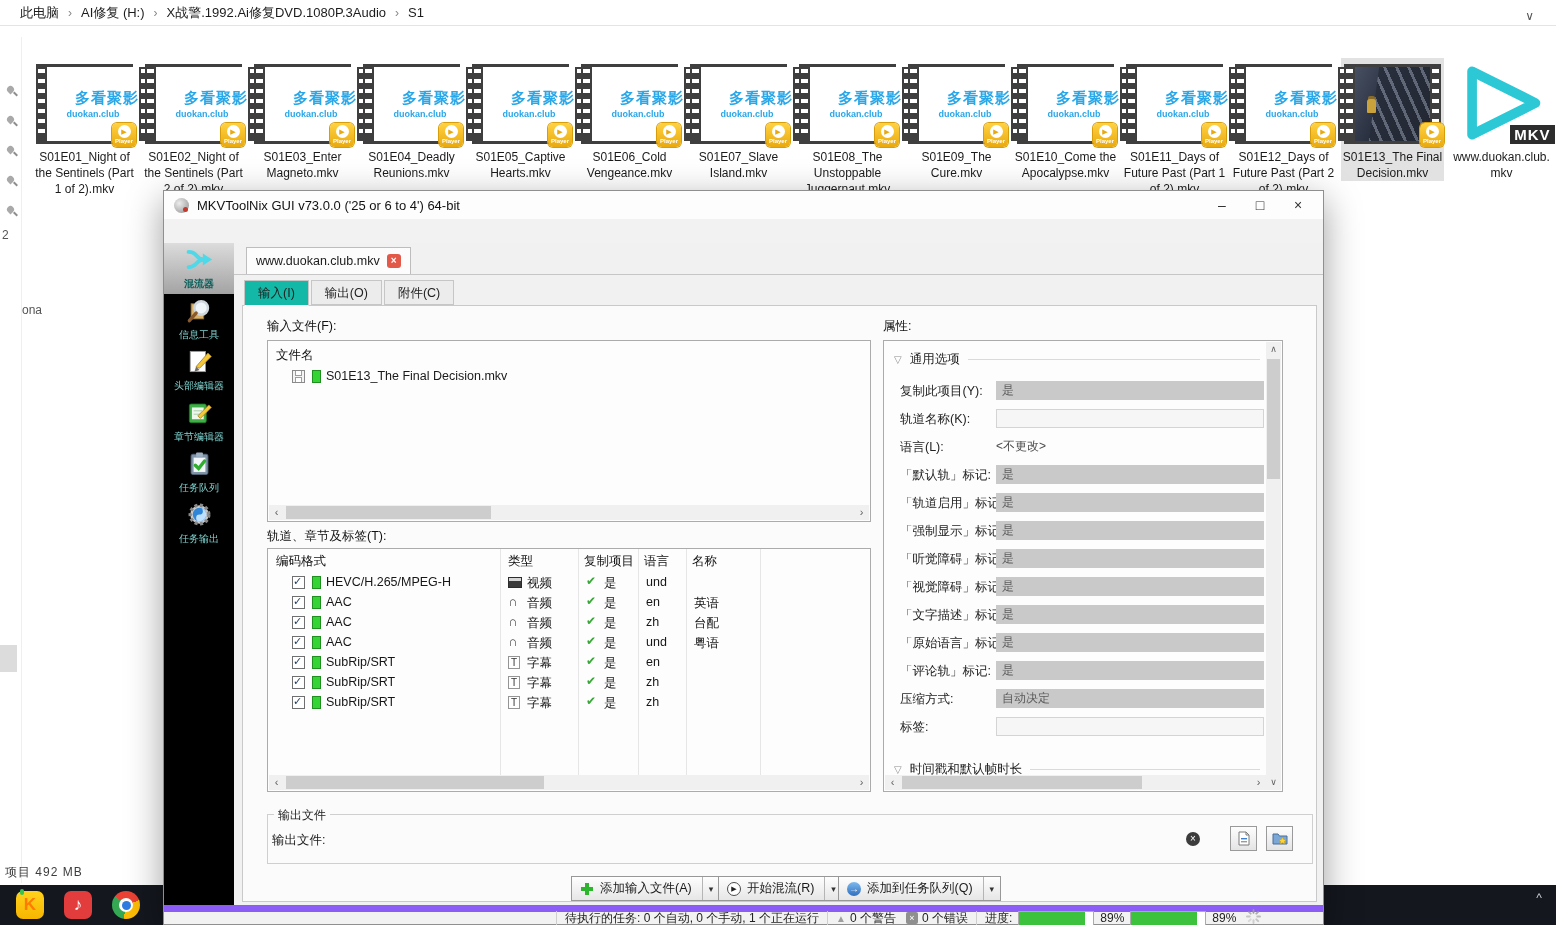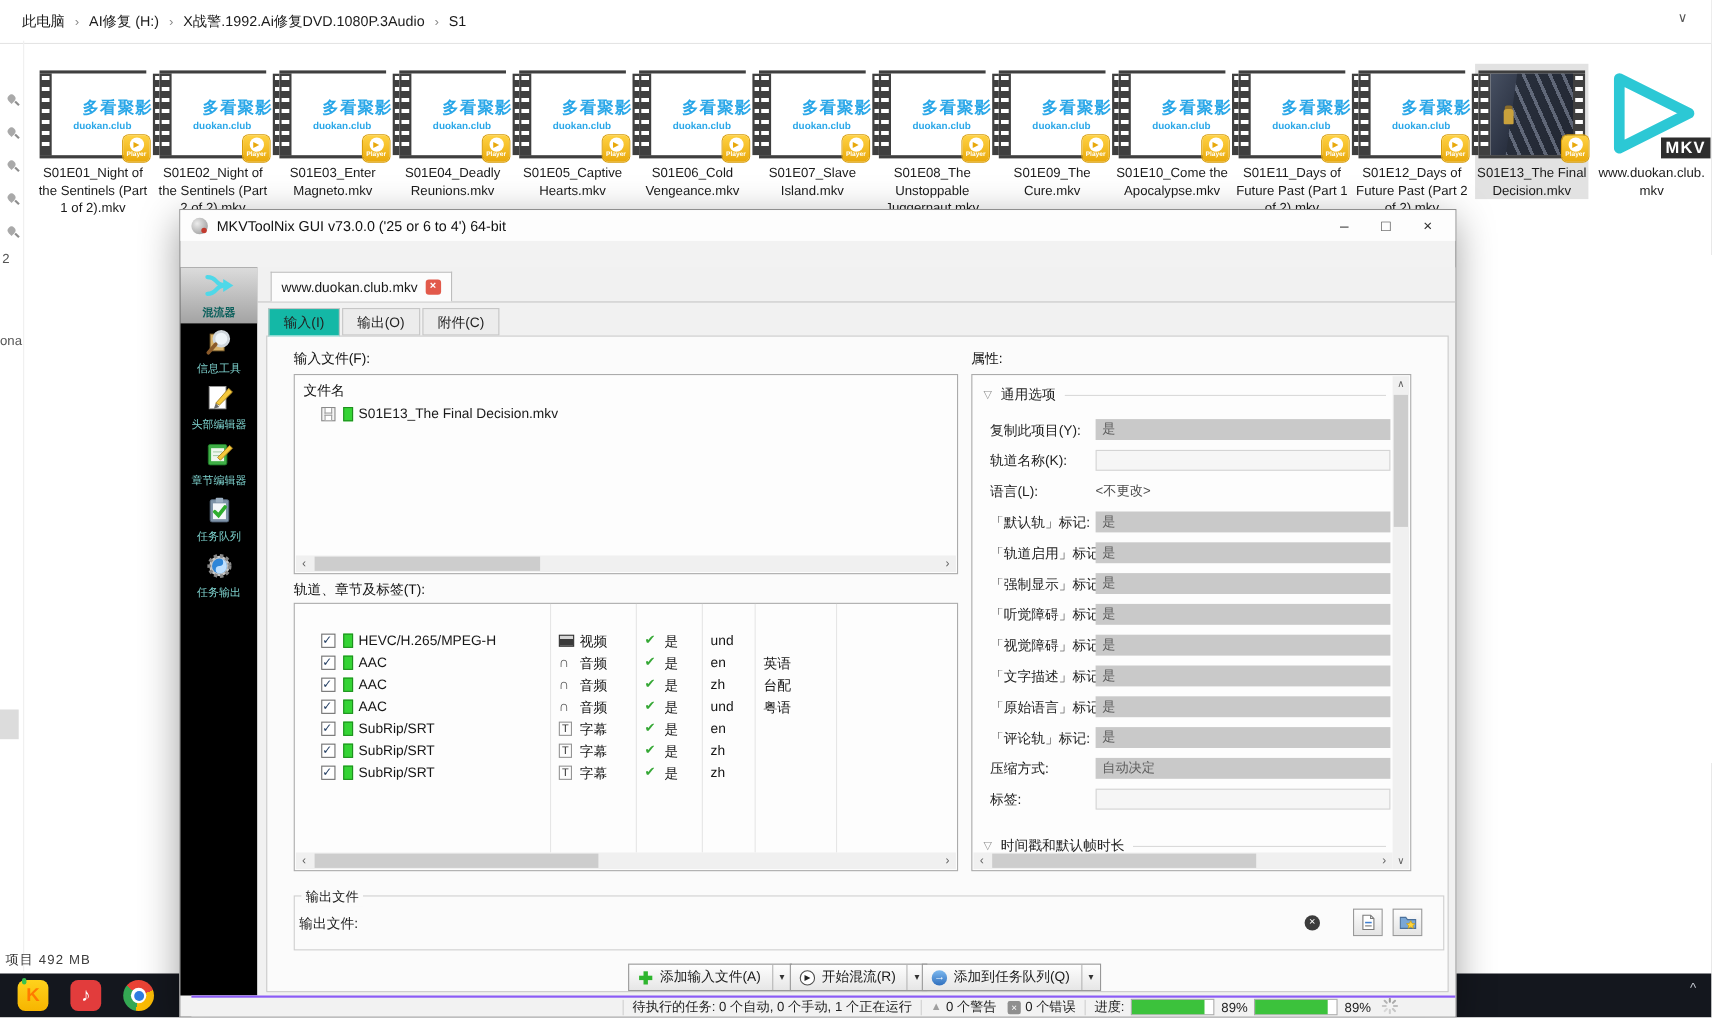--- a/index.html
+++ b/index.html
@@ -1,19 +1,19 @@
 <!DOCTYPE html>
 <html><head>
 <meta charset="utf-8">
 <style>
   html,body{margin:0;padding:0;background:#dadada;}
   .screen{position:relative;width:1556px;height:925px;overflow:hidden;background:#ffffff;
     font-family:"Liberation Sans","DejaVu Sans",sans-serif;-webkit-font-smoothing:antialiased;}
   
-  .crumbbar{position:absolute;left:0;top:0;width:100%;height:40px;background:#fff;
+  .crumbbar{position:absolute;left:0;top:0;width:100%;height:26px;background:#fff;
     border-bottom:1px solid #e4e4e4;display:flex;align-items:center;padding-left:16px;box-sizing:border-box;
     font-size:13px;color:#1c1c1c;}
   .crumb{margin:0 4px;cursor:default;}
   .crumb-sep{color:#888;font-size:12px;margin:0 5px;}
   .crumb-down{position:absolute;right:22px;top:9px;color:#555;font-size:12px;}
   .nav-divider{position:absolute;left:21px;top:37px;height:846px;width:1px;background:#efefef;}
   .pin{position:absolute;width:12px;height:12px;}
   .pin::before{content:"";position:absolute;left:1px;top:1px;width:7px;height:7px;background:#a9a9a9;
     border-radius:50% 50% 50% 0;transform:rotate(-45deg);}
   .pin::after{content:"";position:absolute;left:7px;top:8px;width:5px;height:2px;background:#8d8d8d;transform:rotate(45deg);}
@@ -149,21 +149,21 @@
   .act-ic{width:14px;height:14px;position:relative;flex:none;}
   .act-plus::before{content:"";position:absolute;left:1px;top:5px;width:12px;height:4px;background:#2eb52e;}
   .act-plus::after{content:"";position:absolute;left:5px;top:1px;width:4px;height:12px;background:#2eb52e;}
   .act-play{border:1px solid #4c4c4c;border-radius:50%;box-sizing:border-box;color:#222;font-size:7px;
     display:flex;align-items:center;justify-content:center;background:#fff;}
   .act-queue{border-radius:50%;background:linear-gradient(#7db9ef,#2f6fbe);color:#fff;font-size:10px;
     display:flex;align-items:center;justify-content:center;}
   .act-caret{align-self:stretch;display:flex;align-items:center;border-left:1px solid #b5b5b5;
     padding:0 6px;margin-left:4px;color:#333;font-size:9px;}
   
-  .statusbar{position:absolute;left:10px;right:0;bottom:0;height:19px;background:#f2f2f2;border-top:2px solid #8b5cf6;
+  .statusbar{position:absolute;left:0;right:0;bottom:0;height:19px;background:#f2f2f2;border-top:7px solid #8b5cf6;
     display:flex;align-items:center;font-size:12px;color:#222;padding-left:384px;box-sizing:border-box;white-space:nowrap;}
   .sb-sep{width:1px;height:14px;background:#cfcfcf;margin:0 8px;flex:none;}
   .sb-warn{color:#9f9f9f;font-size:10px;margin-right:4px;}
   .sb-err{display:inline-block;width:12px;height:12px;background:#8f8f8f;color:#fff;font-size:9px;line-height:12px;
     text-align:center;border-radius:2px;margin:0 4px 0 10px;}
   .pbar{width:74px;height:13px;border:1px solid #ababab;background:#fff;margin:0 6px;position:relative;flex:none;}
   .pfill{position:absolute;left:0;top:0;bottom:0;background:#3cc23c;}
   .spinner{margin-left:10px;}
 </style>
 </head>
@@ -183,21 +183,21 @@
       </span>
     <span class="crumb-down">∨</span>
   </div>
   <div class="nav-divider"></div>
   <div class="pin" style="left:6px;top:85px;"></div>
   <div class="pin" style="left:6px;top:115px;"></div>
   <div class="pin" style="left:6px;top:145px;"></div>
   <div class="pin" style="left:6px;top:175px;"></div>
   <div class="pin" style="left:6px;top:205px;"></div>
   <span class="frag" style="left:2px;top:228px;">2</span>
-  <span class="frag" style="left:0px;top:303px;">ona</span>
+  <span class="frag" style="left:0px;top:303px;padding-left:22px;">ona</span>
   <div class="frag-box"></div>
 
   <div class="file-grid" id="file-grid">
       <div class="cell">
         <div class="film-icon">
           <div class="sprock"></div>
           <div class="film-center">
             <span class="brand-zh">多看聚影</span>
             <span class="brand-en">duokan.club</span>
           </div>
@@ -491,20 +491,27 @@
           </div>
           <div class="hscroll">
             <span class="arr left">‹</span>
             <span class="arr right">›</span>
             <span class="hthumb" style="left:17px;width:205px;"></span>
           </div>
         </div>
 
         <span class="plabel" style="left:24px;top:222px;">轨道、章节及标签(T):</span>
         <div class="box" style="left:24px;top:242px;width:604px;height:244px;">
+          <div class="thead" id="track-headers">
+              <span style="left: 8px;">编码格式</span>
+              <span style="left: 240px;">类型</span>
+              <span style="left: 316px;">复制项目</span>
+              <span style="left: 376px;">语言</span>
+              <span style="left: 424px;">名称</span>
+            </div>
           <div id="track-cols">
               <div class="colsep" style="left: 232px;"></div>
               <div class="colsep" style="left: 310px;"></div>
               <div class="colsep" style="left: 370px;"></div>
               <div class="colsep" style="left: 418px;"></div>
               <div class="colsep" style="left: 492px;"></div>
             </div>
           <div id="track-rows">
               <div class="trow" style="top: 24px;">
                 <span class="cbx">

